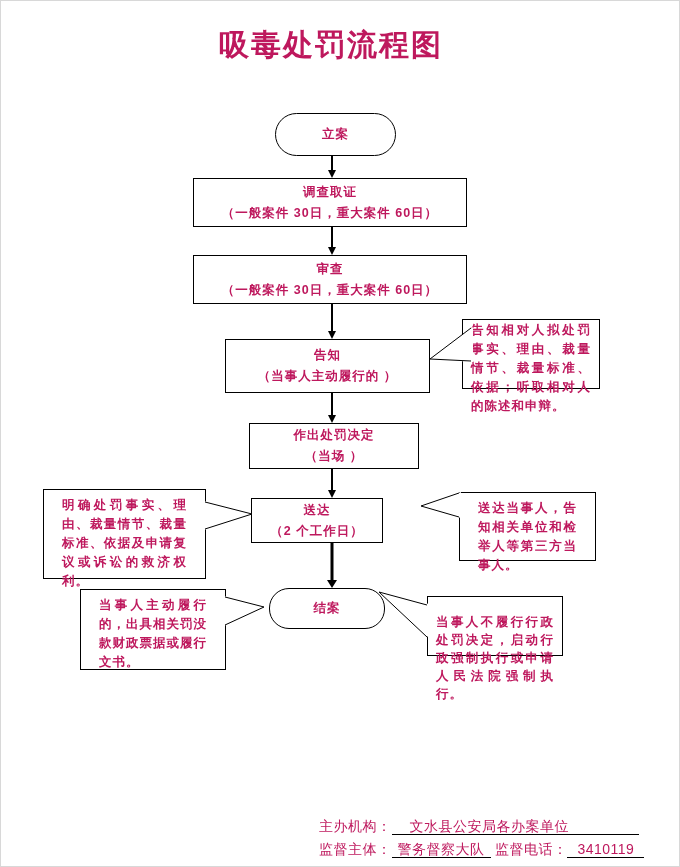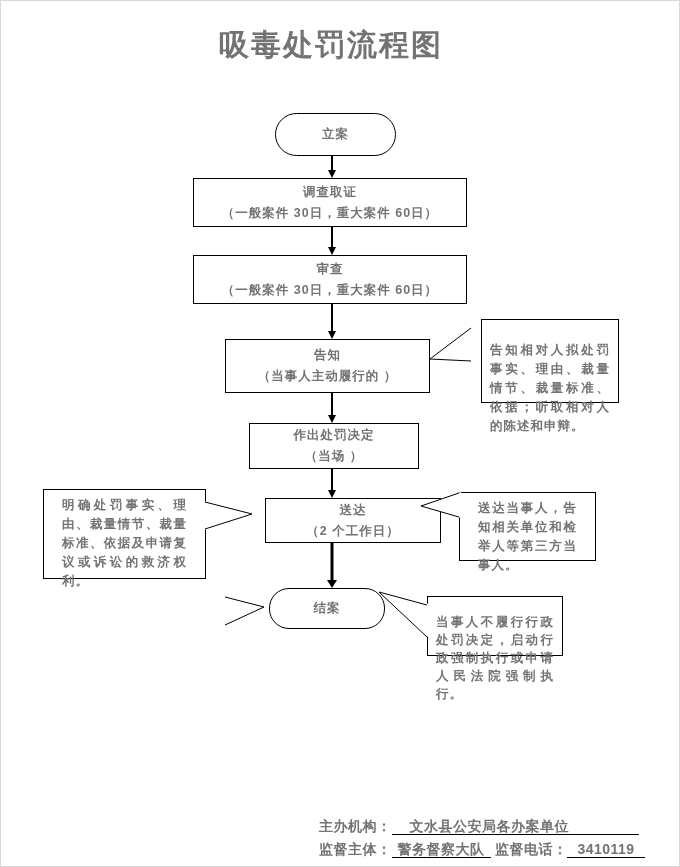--- a/index.html
+++ b/index.html
@@ -1,18 +1,18 @@
 <!DOCTYPE html>
 <html><head>
 <meta charset="utf-8">
 <style>
   html,body{margin:0;padding:0;background:#fff;}
   .page{
     position:relative;width:680px;height:867px;background:#fff;overflow:hidden;
-    font-family:"Liberation Sans","DejaVu Sans",sans-serif;color:#737373;
+    font-family:"Liberation Sans","DejaVu Sans",sans-serif;color:#be185d;
     border:1px solid #d8d8d8;box-sizing:border-box;
   }
   .title{
     position:absolute;left:0;top:24px;width:660px;text-align:center;
     font-size:30px;font-weight:bold;letter-spacing:2px;
     font-family:"Liberation Serif","DejaVu Serif",serif;
   }
   .node{
     position:absolute;border:1px solid #000;background:#fff;box-sizing:border-box;
     display:flex;flex-direction:column;align-items:center;justify-content:center;
@@ -20,21 +20,21 @@
     text-align:left;z-index:1;
   }
   .oval{border-radius:22px;}
   .callout{
     position:absolute;border:1px solid #000;background:#fff;box-sizing:border-box;
     font-size:12.5px;font-weight:bold;line-height:19px;letter-spacing:1px;
     padding:6px 18px;text-align:justify;z-index:1;
   }
   .overlay{position:absolute;left:0;top:0;z-index:2;pointer-events:none;}
   .footer{
-    position:absolute;left:318px;top:814px;font-size:14px;font-weight:bold;
+    position:absolute;left:318px;top:814px;font-size:14px;font-weight:normal;
     line-height:23px;white-space:nowrap;letter-spacing:0.5px;
   }
   .uv{border-bottom:1px solid #000;}
   .uv1{padding:0 70px 0 18px;}
   .uv2{padding:0 6px;}
   .uv3{padding:0 10px;margin-top:40px;}
 </style>
 </head>
 <body>
 
@@ -59,41 +59,44 @@
   <div class="node" style="left:224px;top:338px;width:205px;height:54px">
     <div>告知</div>
     <div>（当事人主动履行的 ）</div>
   </div>
 
   <div class="node" style="left:248px;top:422px;width:170px;height:46px">
     <div>作出处罚决定</div>
     <div>（当场 ）</div>
   </div>
 
-  <div class="node" style="left:264px;top:497px;width:176px;height:45px">
+  <div class="node" style="left:250px;top:497px;width:132px;height:45px">
     <div>送达</div>
     <div>（2 个工作日）</div>
   </div>
 
   <div class="node oval" style="left:268px;top:587px;width:116px;height:41px;border-radius:20px">
     <div>结案</div>
   </div>
 
-  <div class="callout" style="left:480px;top:318px;width:138px;height:84px;padding:21px 8px">
+  <div class="callout" style="left:461px;top:318px;width:138px;height:70px;padding:1px 8px">
     <span>告知相对人拟处罚事实、理由、裁量情节、裁量标准、依据；听取相对人的陈述和申辩。</span>
   </div>
 
   <div class="callout" style="left:42px;top:488px;width:163px;height:90px">
     <span>明确处罚事实、理由、裁量情节、裁量标准、依据及申请复议或诉讼的救济权利。</span>
   </div>
 
   <div class="callout" style="left:458px;top:491px;width:137px;height:69px">
     <span>送达当事人，告知相关单位和检举人等第三方当事人。</span>
   </div>
 
+  <div class="callout" style="left:79px;top:588px;width:146px;height:81px">
+    <span>当事人主动履行的，出具相关罚没款财政票据或履行文书。</span>
+  </div>
 
   <div class="callout" style="left:426px;top:595px;width:136px;height:60px;padding:16px 8px;line-height:18px">
     <span>当事人不履行行政处罚决定，启动行政强制执行或申请人民法院强制执行。</span>
   </div>
 
   <svg class="overlay" width="680" height="867" viewBox="0 0 680 867">
 
     <g stroke="#000" stroke-width="2">
       <line x1="331" y1="155" x2="331" y2="170"></line>
       <line x1="331" y1="226" x2="331" y2="247"></line>

